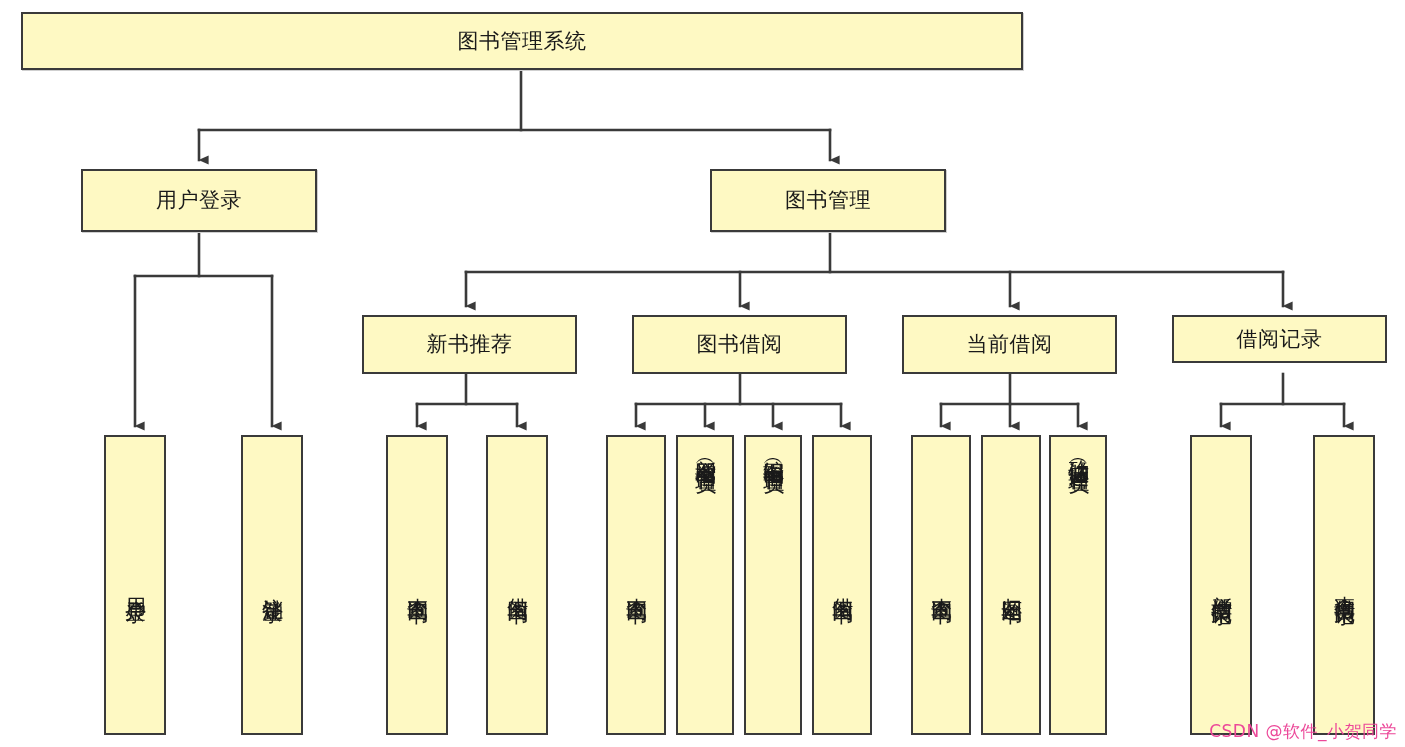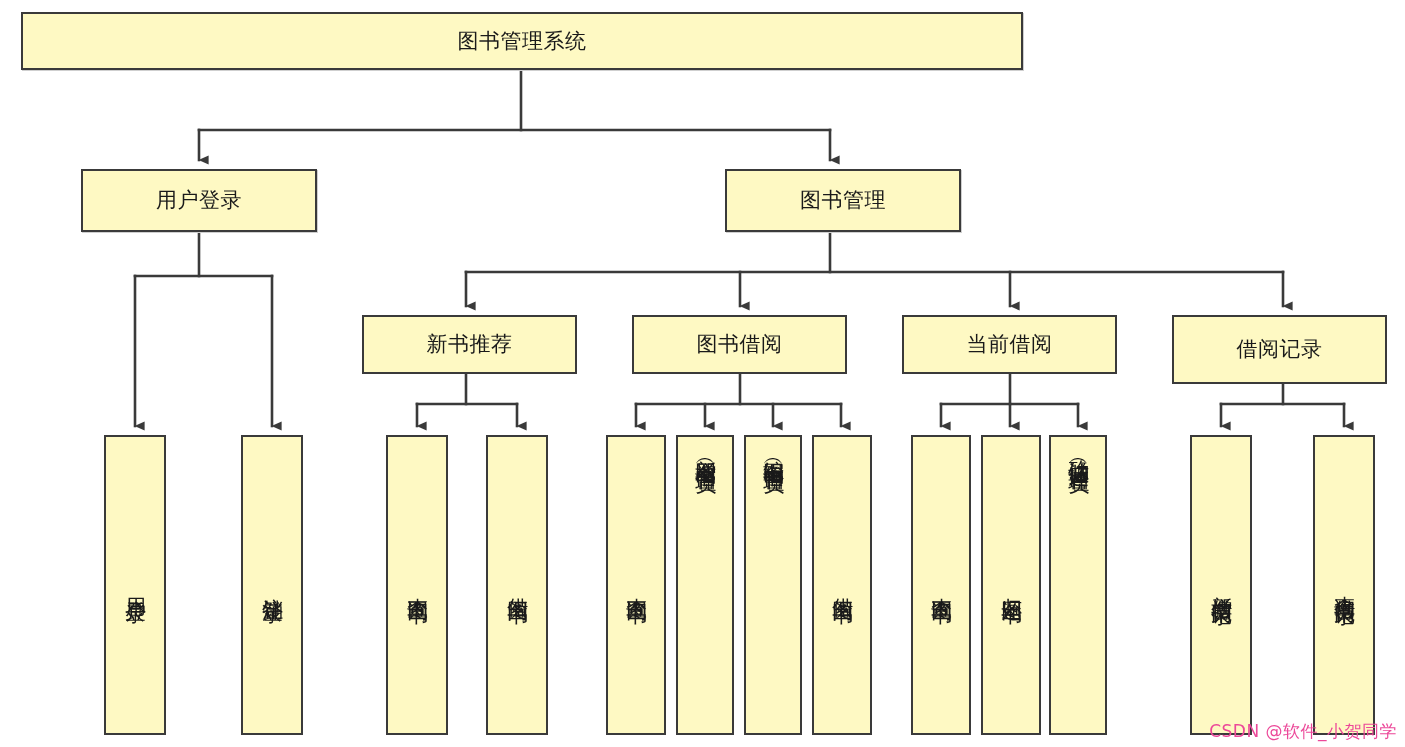--- a/index.html
+++ b/index.html
@@ -103,34 +103,34 @@
     </g>
   </svg>
 
   <div class="node hshadow" style="left:21px;top:12px;width:1002px;height:58px;">
     <span class="lbl">图书管理系统</span>
   </div>
 
   <div class="node hshadow" style="left:81px;top:169px;width:236px;height:63px;">
     <span class="lbl">用户登录</span>
   </div>
-  <div class="node hshadow" style="left:725px;top:169px;width:236px;height:63px;font-family:Liberation Serif, serif;">
+  <div class="node hshadow" style="left:710px;top:169px;width:236px;height:63px;font-family:Liberation Serif, serif;">
     <span class="lbl">图书管理</span>
   </div>
 
   <div class="node" style="left:362px;top:315px;width:215px;height:59px;">
     <span class="lbl">新书推荐</span>
   </div>
   <div class="node" style="left:632px;top:315px;width:215px;height:59px;">
     <span class="lbl">图书借阅</span>
   </div>
   <div class="node" style="left:902px;top:315px;width:215px;height:59px;">
     <span class="lbl">当前借阅</span>
   </div>
-  <div class="node" style="left:1172px;top:315px;width:215px;height:69px;">
+  <div class="node" style="left:1172px;top:315px;width:215px;height:48px;">
     <span class="lbl">借阅记录</span>
   </div>
 
   <div class="node leaf short" style="left:104px;top:435px;width:62px;height:300px;">
     <span class="lbl">用户登录</span>
   </div>
   <div class="node leaf short" style="left:241px;top:435px;width:62px;height:300px;">
     <span class="lbl">注销登录</span>
   </div>
 

